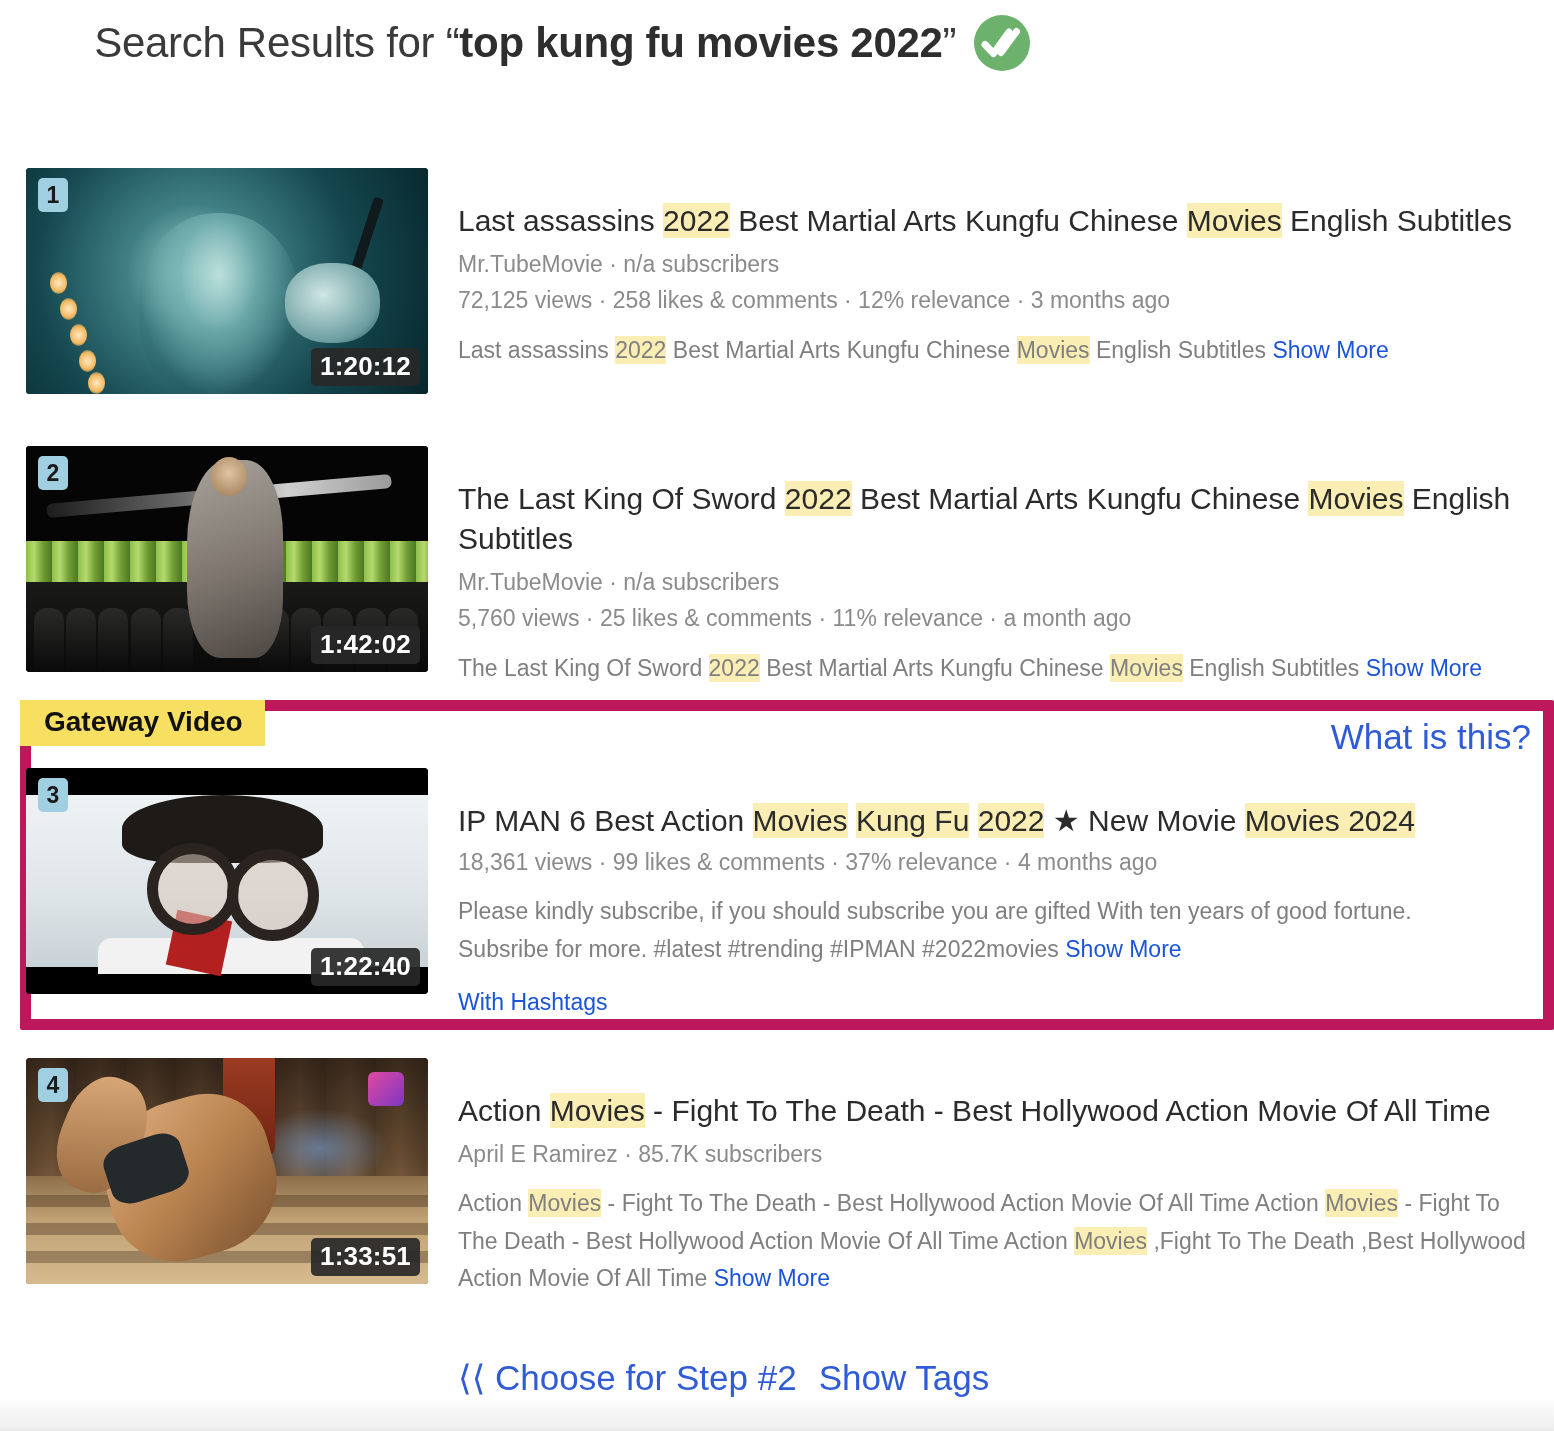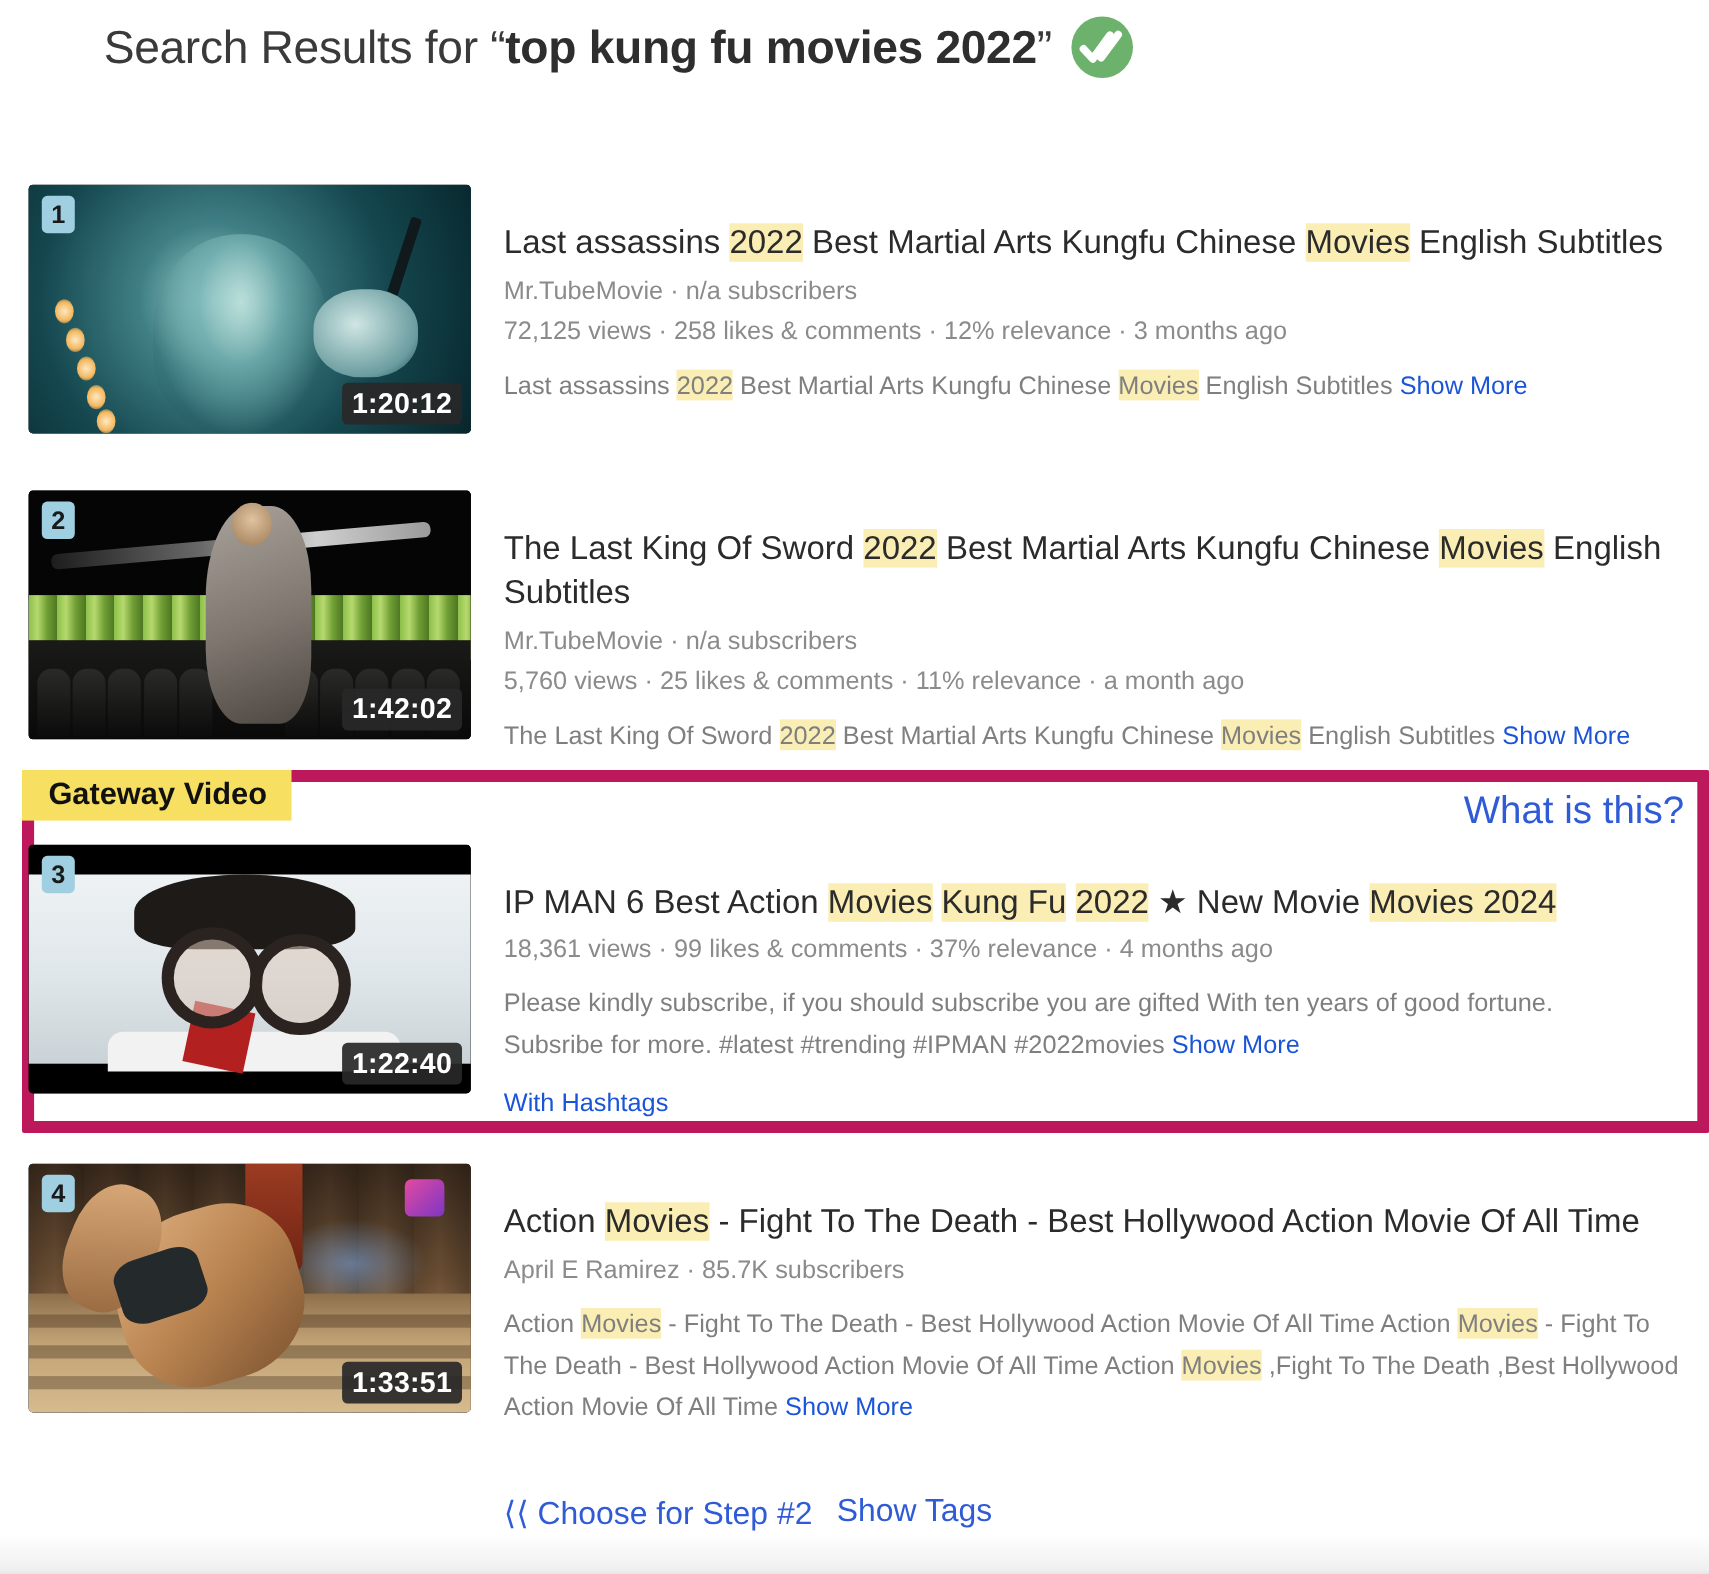--- a/index.html
+++ b/index.html
@@ -158,21 +158,21 @@
     top: 6px;
     font-size: 35px;
     color: #2f5bd7;
     z-index: 3;
   }
 
   .footer-links {
     position: absolute;
     left: 458px;
     top: 1358px;
-    font-size: 29px;
+    font-size: 35px;
     color: #2f5bd7;
     display: flex;
     gap: 22px;
   }
   .footer-links span { cursor: pointer; }
 
   .bottom-fade {
     position: absolute;
     left: 0; right: 0; bottom: 0;
     height: 36px;

